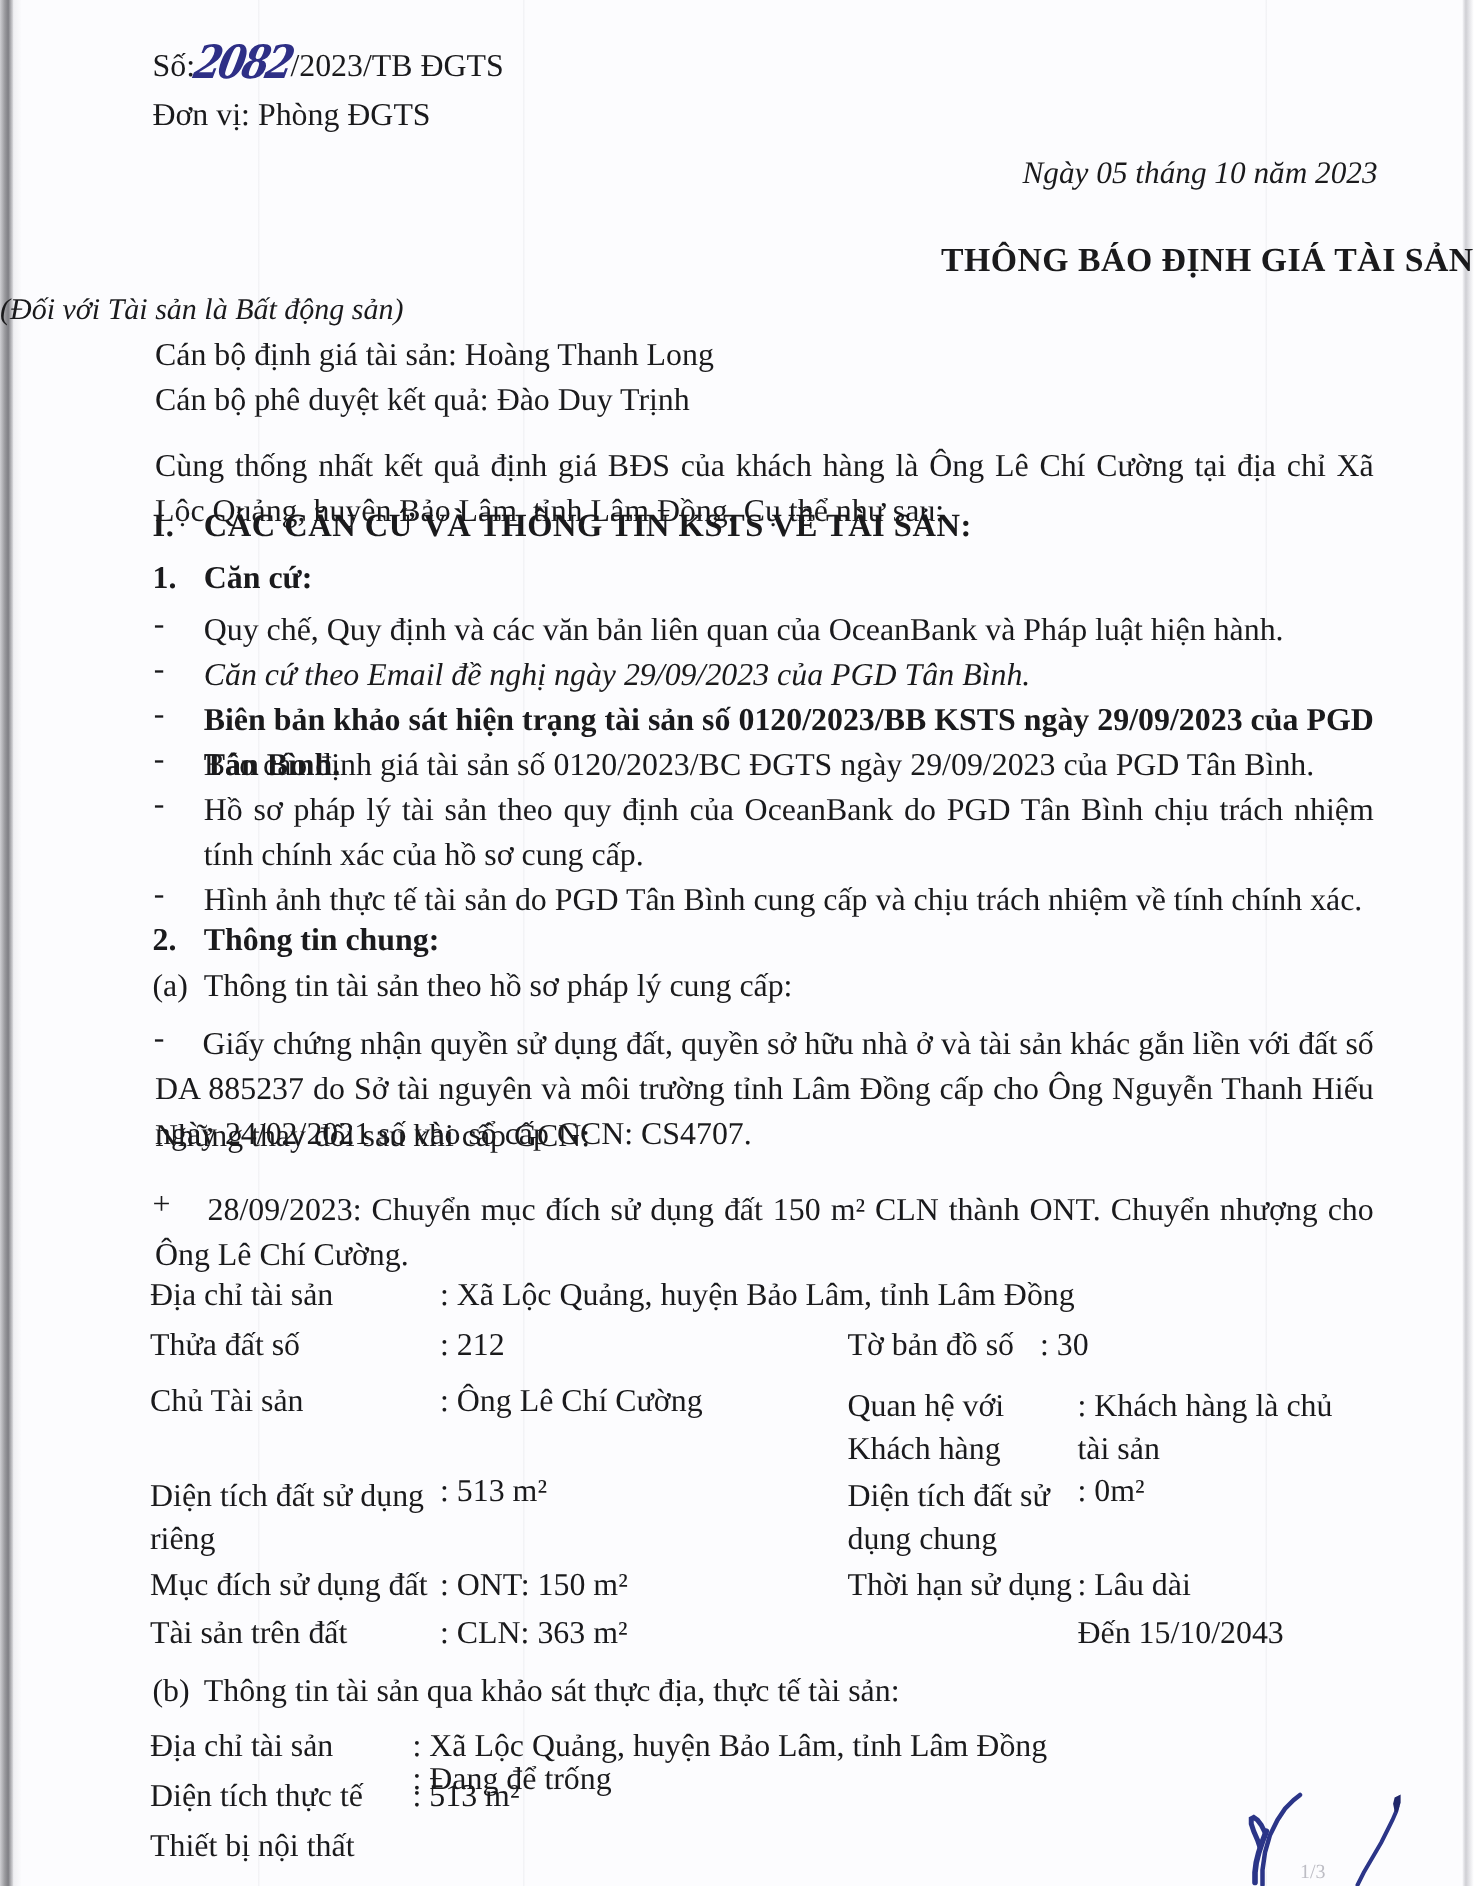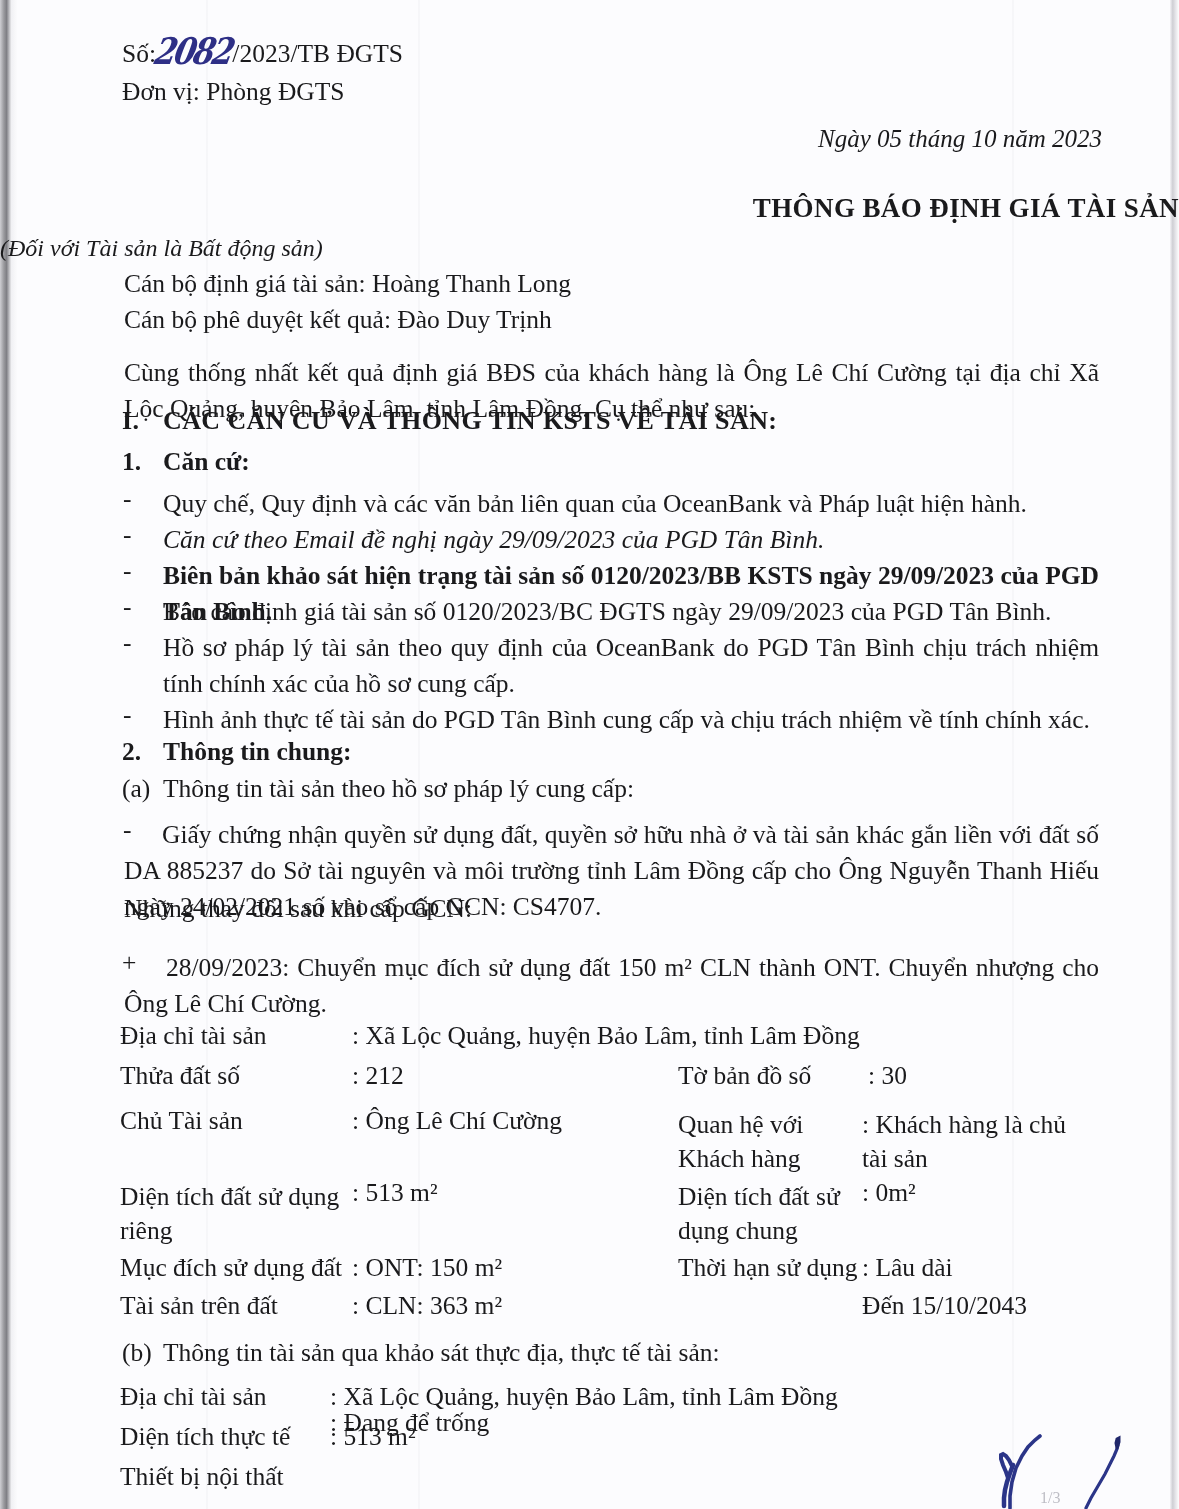--- a/index.html
+++ b/index.html
@@ -150,21 +150,21 @@
 
   <div class="t sz-base" style="left:122px; top:950px;">+</div>
   <div class="blk sz-base justify" style="left:124px; top:950px; width:975px; text-indent:42px;">28/09/2023: Chuyển mục đích sử dụng đất 150 m² CLN thành ONT. Chuyển nhượng cho Ông Lê Chí Cường.</div>
 
   <div class="t sz-base" style="left:120px; top:1023px;">Địa chỉ tài sản</div>
   <div class="t sz-base" style="left:352px; top:1023px;">: Xã Lộc Quảng, huyện Bảo Lâm, tỉnh Lâm Đồng</div>
 
   <div class="t sz-base" style="left:120px; top:1063px;">Thửa đất số</div>
   <div class="t sz-base" style="left:352px; top:1063px;">: 212</div>
   <div class="t sz-base" style="left:678px; top:1063px;">Tờ bản đồ số</div>
-  <div class="t sz-base" style="left:868px; top:1063px;">: 30</div>
+  <div class="t sz-base" style="left:832px; top:1063px;">: 30</div>
 
   <div class="t sz-base" style="left:120px; top:1108px;">Chủ Tài sản</div>
   <div class="t sz-base" style="left:352px; top:1108px;">: Ông Lê Chí Cường</div>
   <div class="blk sz-base" style="left:678px; top:1108px; width:175px; white-space:pre-line; line-height:1.35;">Quan hệ với
 Khách hàng</div>
   <div class="blk sz-base" style="left:862px; top:1108px; width:230px; white-space:pre-line; line-height:1.35;">: Khách hàng là chủ
 tài sản</div>
 
   <div class="blk sz-base" style="left:120px; top:1180px; width:240px; white-space:pre-line; line-height:1.35;">Diện tích đất sử dụng
 riêng</div>

